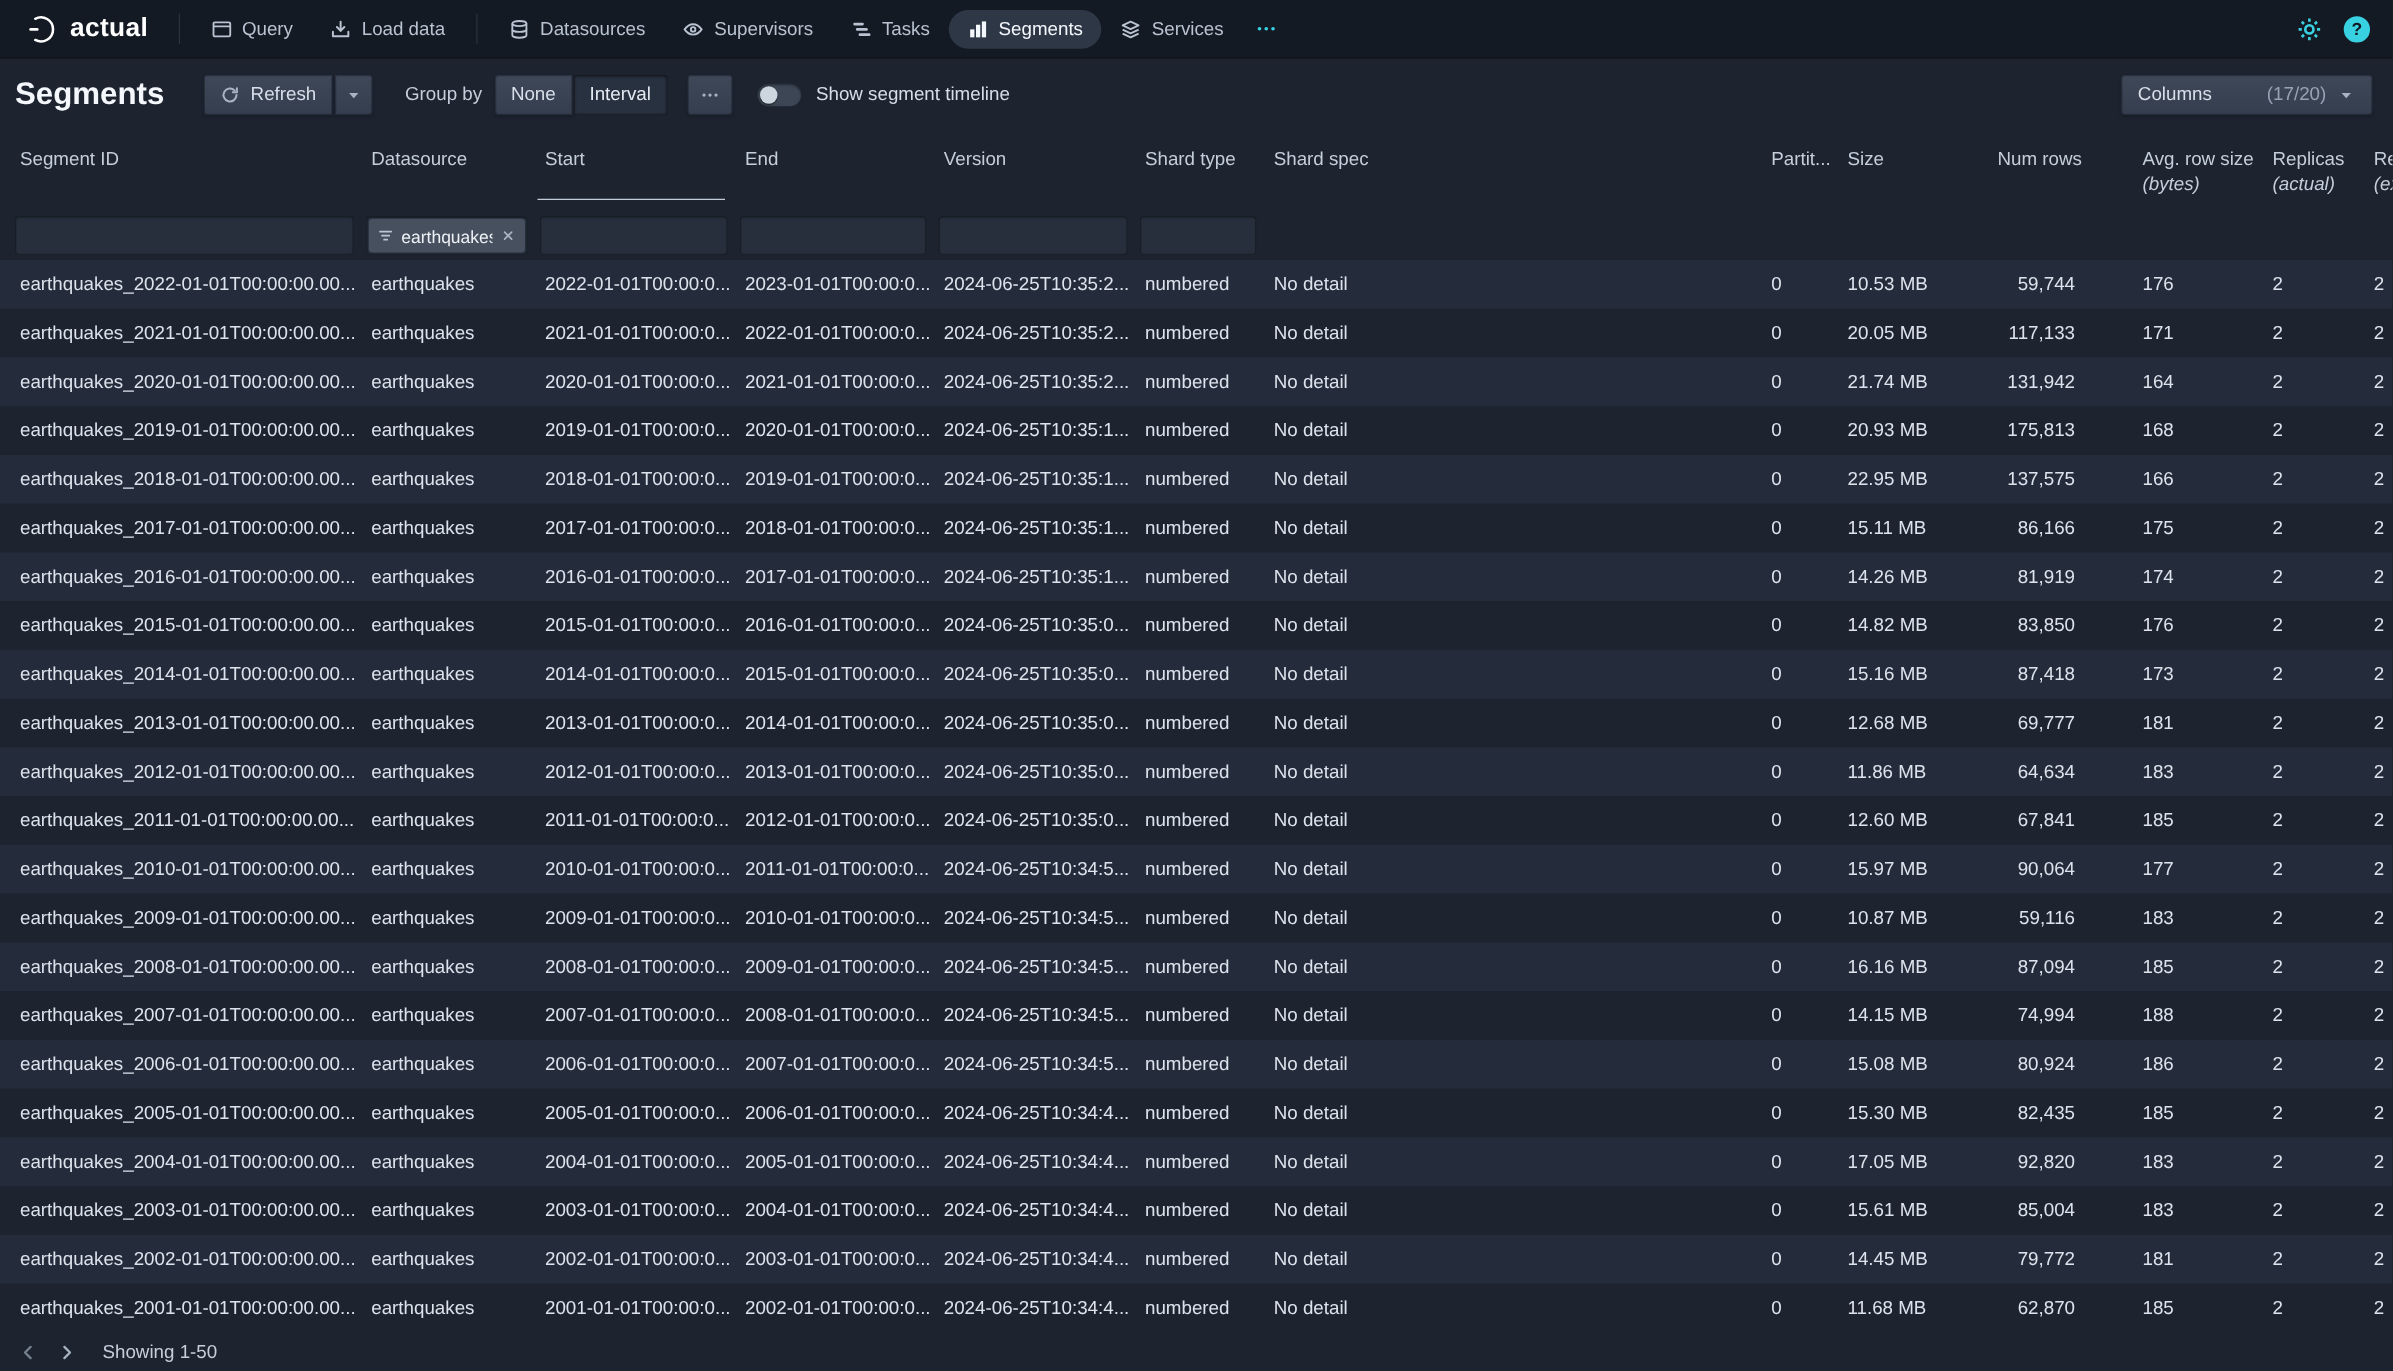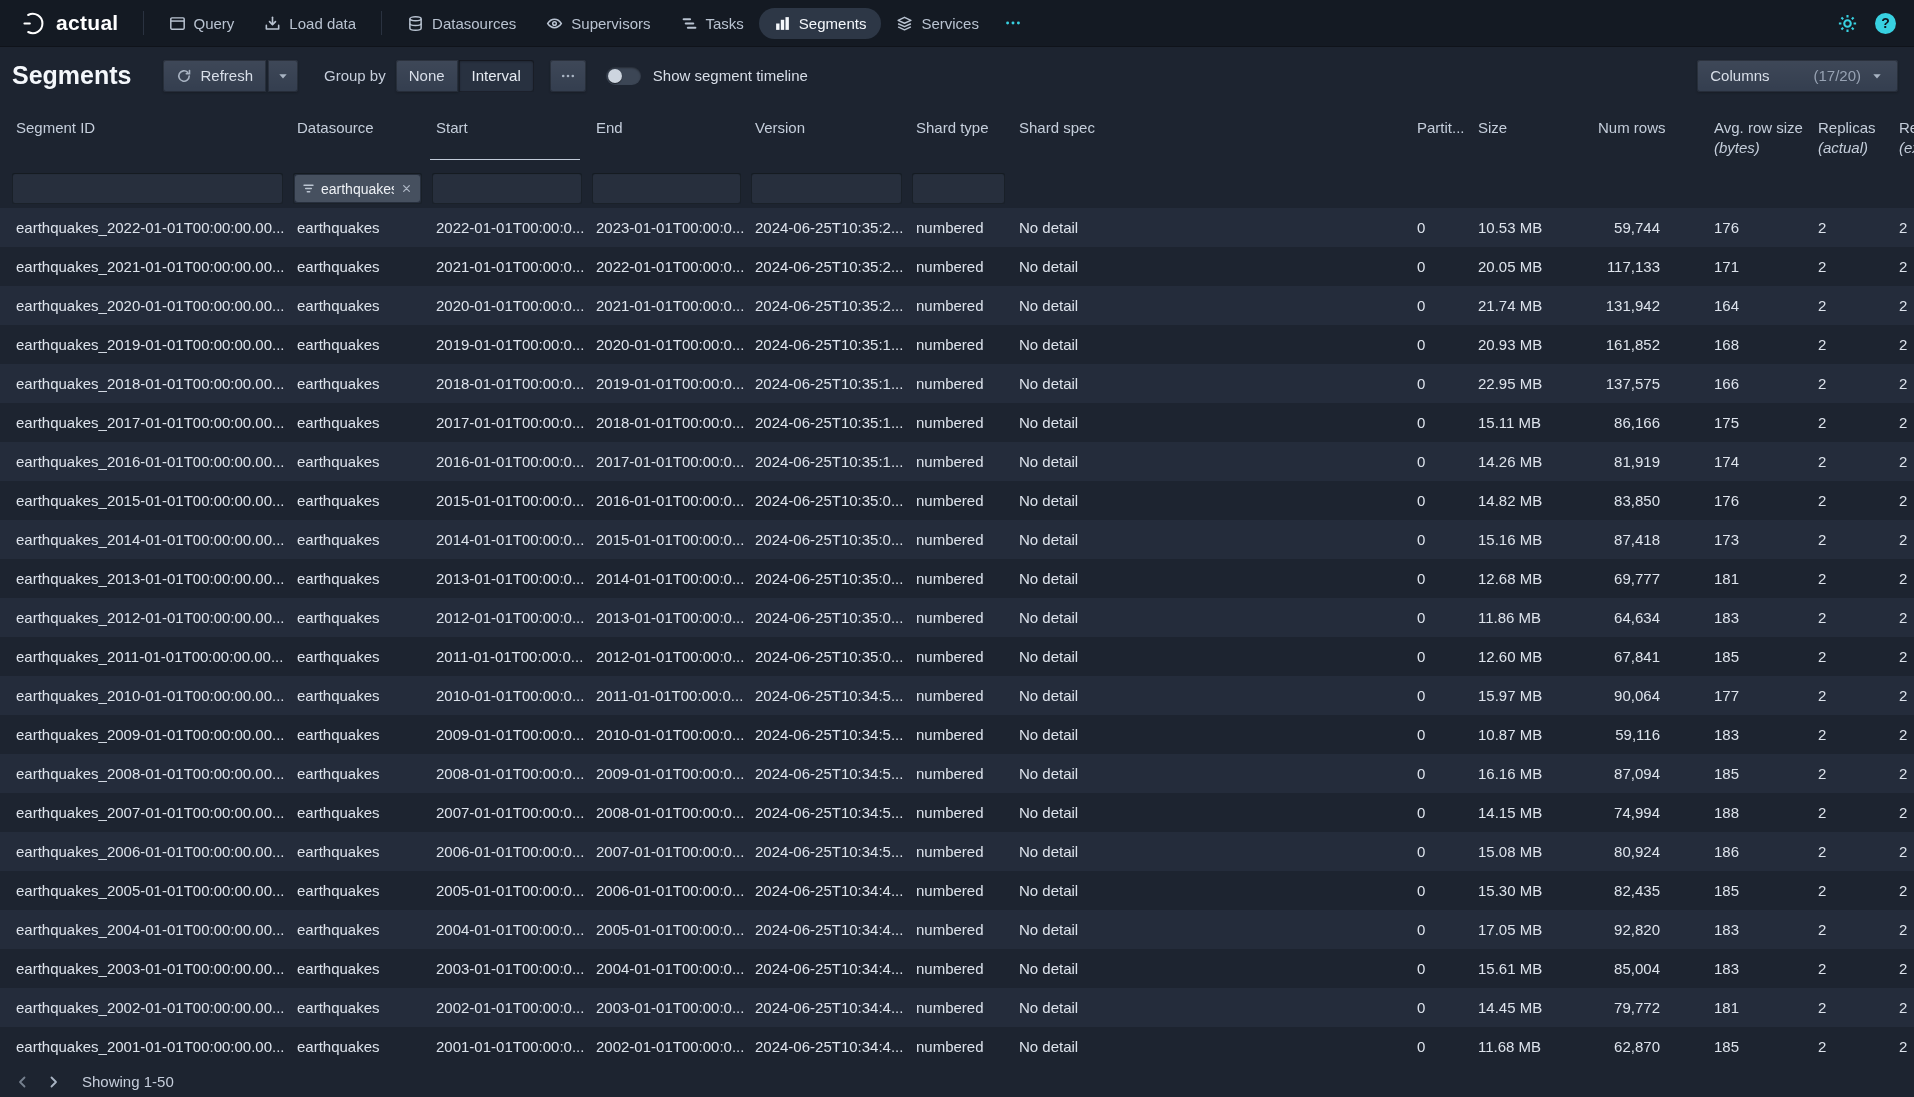--- a/index.html
+++ b/index.html
@@ -432,21 +432,21 @@
       <div class="row">
         <div class="cell" style="width: 281px;">earthquakes_2019-01-01T00:00:00.00...</div>
         <div class="cell" style="width: 139px;">earthquakes</div>
         <div class="cell" style="width: 160px;">2019-01-01T00:00:0...</div>
         <div class="cell" style="width: 159px;">2020-01-01T00:00:0...</div>
         <div class="cell" style="width: 161px;">2024-06-25T10:35:1...</div>
         <div class="cell" style="width: 103px;">numbered</div>
         <div class="cell" style="width: 398px;">No detail</div>
         <div class="cell" style="width: 61px;">0</div>
         <div class="cell" style="width: 120px;">20.93 MB</div>
-        <div class="cell right" style="width: 116px;">161,852</div>
+        <div class="cell right" style="width: 116px;">175,813</div>
         <div class="cell" style="width: 104px;">168</div>
         <div class="cell" style="width: 81px;">2</div>
         <div class="cell" style="width: 60px;">2</div>
       </div>
       <div class="row">
         <div class="cell" style="width: 281px;">earthquakes_2018-01-01T00:00:00.00...</div>
         <div class="cell" style="width: 139px;">earthquakes</div>
         <div class="cell" style="width: 160px;">2018-01-01T00:00:0...</div>
         <div class="cell" style="width: 159px;">2019-01-01T00:00:0...</div>
         <div class="cell" style="width: 161px;">2024-06-25T10:35:1...</div>

